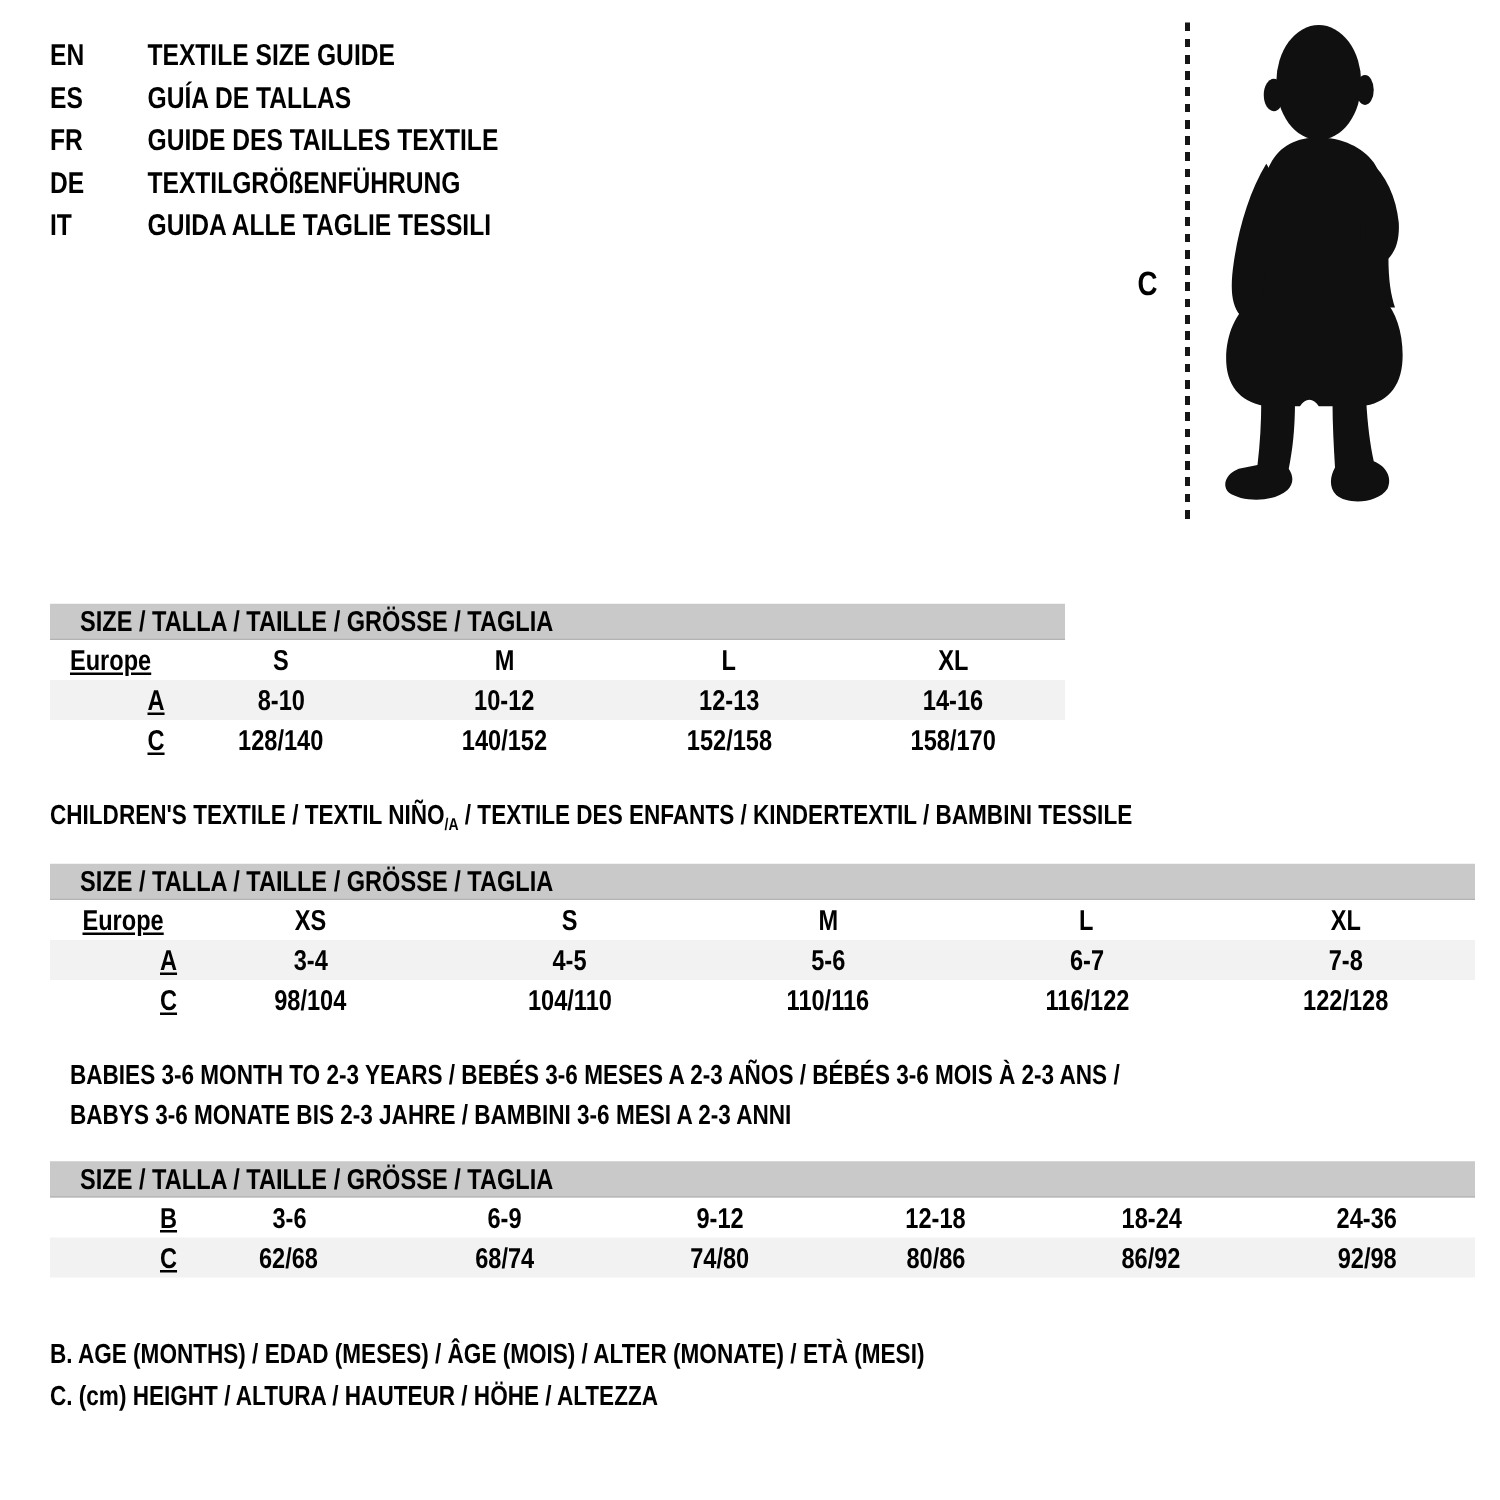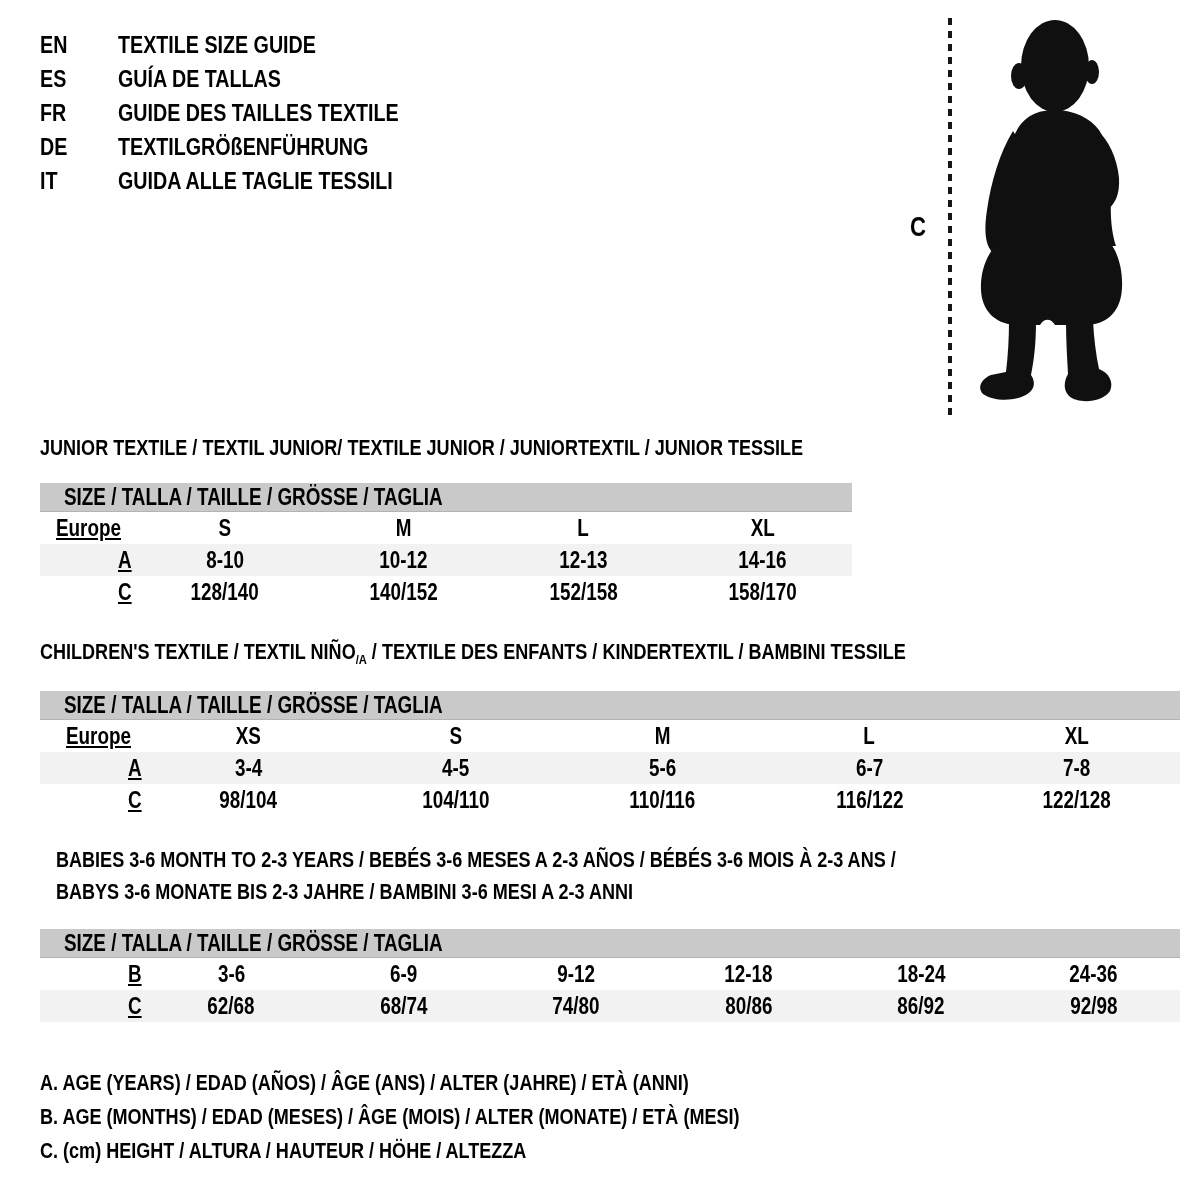--- a/index.html
+++ b/index.html
@@ -91,23 +91,20 @@
       <ellipse cx="126" cy="58" rx="7" ry="12"></ellipse>
       <path d="M48,122 C56,103 70,96 89,96 C108,96 124,104 133,116 C141,128 146,150 145,180 C144,205 146,220 150,232 L36,232 C40,215 38,190 40,165 C41,143 44,131 48,122 Z"></path>
       <path d="M47,117 C34,138 25,168 21,196 C18,216 19,230 26,238 C33,244 42,240 44,228 C46,206 47,180 52,155 C55,136 53,126 47,117 Z"></path>
       <path d="M129,114 C143,126 151,144 153,164 C154,180 149,192 139,197 C131,200 125,194 126,182 C128,162 126,140 120,126 Z"></path>
       <path d="M36,226 C22,236 14,256 15,276 C16,297 29,309 48,311 L74,311 C78,304 85,304 89,311 L123,311 C143,309 155,296 156,274 C157,254 151,236 142,226 Z"></path>
       <path d="M43,307 L70,307 C70,330 68,346 65,361 C69,367 69,373 64,378 C53,388 28,388 17,380 C11,374 15,365 25,361 L40,358 C42,341 43,324 43,307 Z"></path>
       <path d="M100,307 L127,307 C128,325 130,341 133,355 C143,359 148,368 144,377 C136,389 112,390 103,382 C97,376 98,367 102,360 C101,343 100,325 100,307 Z"></path>
     </g>
   </svg>
 
-  <h2 class="heading junior-h">
-    <span class="cond">JUNIOR TEXTILE / TEXTIL JUNIOR/ TEXTILE JUNIOR / JUNIORTEXTIL / JUNIOR TESSILE</span>
-  </h2>
   <div class="size-table t1">
     <div class="bar">
       <span class="cond">SIZE / TALLA / TAILLE / GRÖSSE / TAGLIA</span>
     </div>
     <div class="row">
       <div class="cell first">
           <span class="cond">Europe</span>
         </div>
       <div class="cell">
           <span class="cond-c">S</span>
@@ -278,23 +275,20 @@
           <span class="cond-c">86/92</span>
         </div>
       <div class="cell">
           <span class="cond-c">92/98</span>
         </div>
     </div>
   </div>
 
   <section class="legend">
     <div class="legend-line">
-        <span class="cond">A. AGE (YEARS) / EDAD (AÑOS) / ÂGE (ANS) / ALTER (JAHRE) / ETÀ (ANNI)</span>
-      </div>
-    <div class="legend-line">
         <span class="cond">B. AGE (MONTHS) / EDAD (MESES) / ÂGE (MOIS) / ALTER (MONATE) / ETÀ (MESI)</span>
       </div>
     <div class="legend-line">
         <span class="cond">C. (cm) HEIGHT / ALTURA / HAUTEUR / HÖHE / ALTEZZA</span>
       </div>
   </section>
 
 </div>
 
 </body></html>

